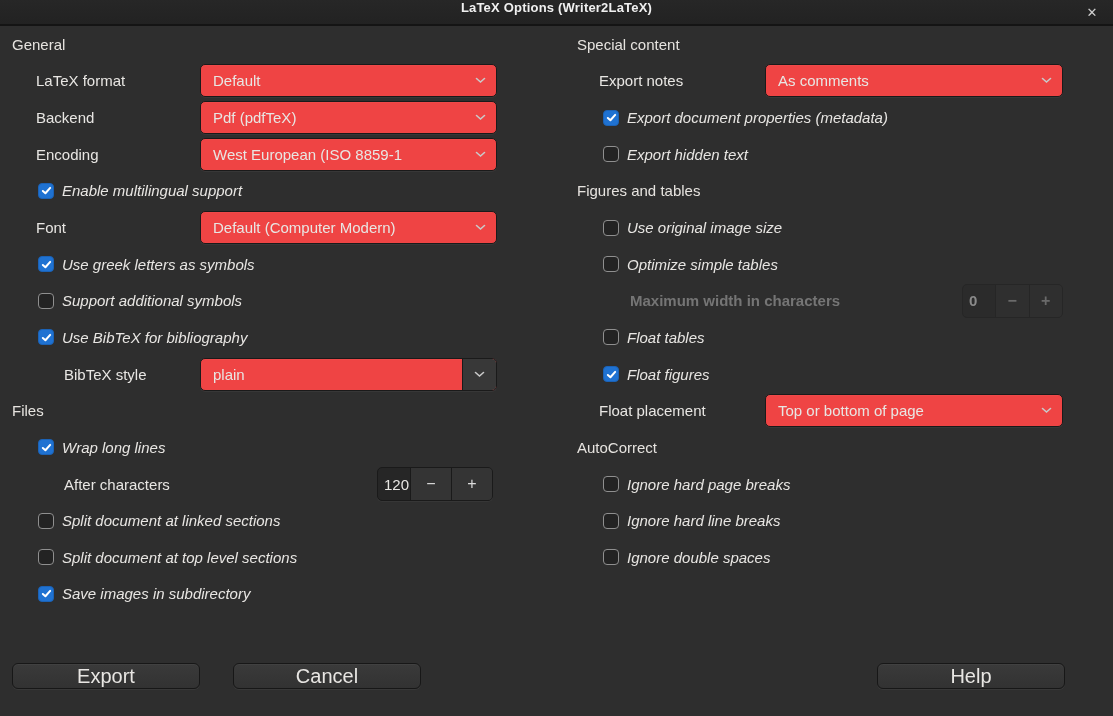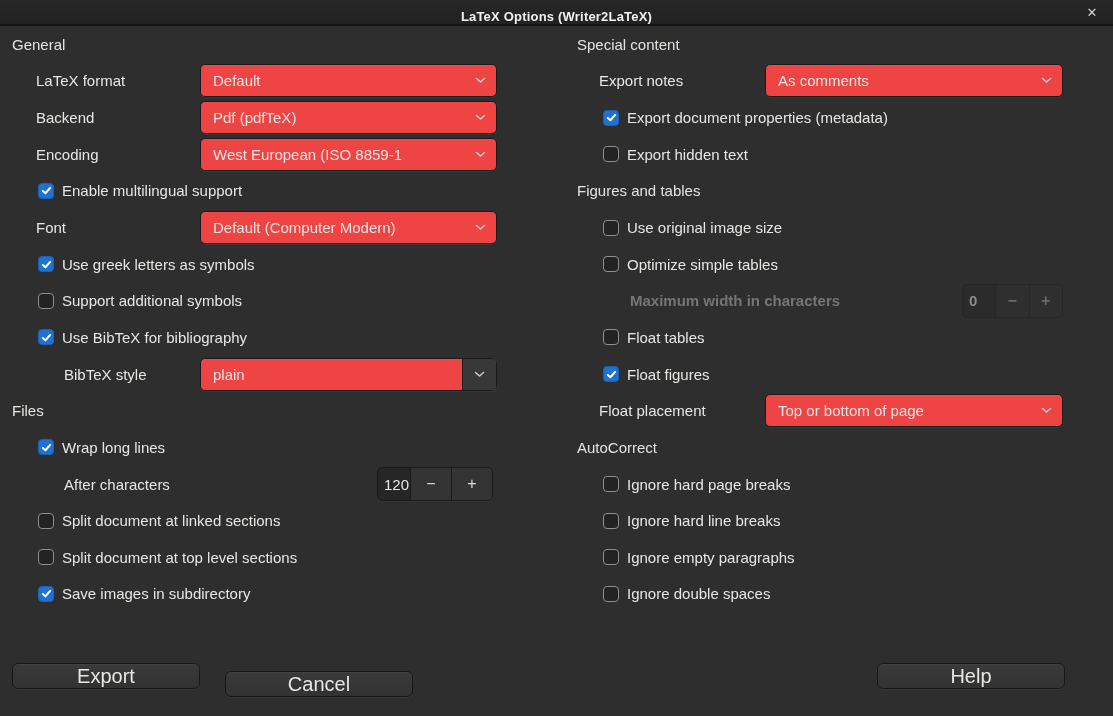--- a/index.html
+++ b/index.html
@@ -6,21 +6,21 @@
   html,body { width:1113px; height:716px; }
   body {
     font-family: "Liberation Sans", "DejaVu Sans", sans-serif;
     background:#2e2e2e; color:#e8e6e3; overflow:hidden; position:relative;
     font-size:15px;
   }
   
   .titlebar{
     height:26px; background:linear-gradient(#272727,#222222);
     border-bottom:2px solid #141414;
-    display:flex; align-items:flex-end; justify-content:center; position:relative;
+    display:flex; align-items:flex-start; justify-content:center; position:relative;
   }
   .titlebar .title{ font-weight:bold; font-size:13px; color:#f0f0f0; letter-spacing:.2px;}
   .titlebar .close{
     position:absolute; right:9px; top:0; height:24px; width:24px;
     display:flex; align-items:center; justify-content:center;
     color:#cfcfcf; font-size:13px; cursor:default;
   }
   
   .col{ position:absolute; top:26px; }
   .col-left { left:12px;  width:485px; }
@@ -48,21 +48,21 @@
   }
   
   .cb{
     width:16px; height:16px; border-radius:4px; flex:0 0 16px;
     background:#232323; border:1px solid #8f8f8f;
     display:flex; align-items:center; justify-content:center;
   }
   .cb svg{ visibility:hidden; }
   .cb.on{ background:#1f72d2; border-color:#1b62b6; }
   .cb.on svg{ visibility:visible; }
-  .cb-lbl{ padding-left:8px; white-space:nowrap; }
+  .cb-lbl{ padding-left:8px; white-space:nowrap;font-style:italic; }
   
   .spin{
     margin-left:auto; margin-right:4px; height:34px; width:116px;
     border:1px solid #1a1a1a; border-radius:5px; display:flex; overflow:hidden;
     background:#262626;
     box-shadow:0 1px 0 rgba(255,255,255,.04);
   }
   .col-right .spin{ width:101px; margin-right:0; }
   .spin-val{ width:32px; display:flex; align-items:center; padding-left:6px; overflow:hidden; white-space:nowrap; }
   .spin-btn{
@@ -76,21 +76,21 @@
   
   .btn{
     position:absolute; top:663px; width:188px; height:26px;
     background:linear-gradient(#3a3a3a,#323232);
     border:1px solid #171717; border-radius:6px;
     box-shadow:0 1px 0 rgba(255,255,255,.05), inset 0 1px 0 rgba(255,255,255,.04);
     display:flex; align-items:center; justify-content:center;
     color:#e8e6e3; font-size:20px;
   }
   .btn-export{ left:12px; }
-  .btn-cancel{ left:225px;margin-top:8px; }
+  .btn-cancel{ left:233px; }
   .btn-help  { left:877px; }
 </style>
 </head>
 <body>
 
 <div class="titlebar">
   <span class="title">LaTeX Options (Writer2LaTeX)</span>
   <span class="close">✕</span>
 </div>
 
@@ -349,28 +349,20 @@
 
   <div class="row checkrow">
     <span class="cb">
         <svg width="11" height="11" viewBox="0 0 12 12">
           <path d="M2 6.5 L4.8 9 L10 3.2" stroke="#fff" stroke-width="2.2" fill="none" stroke-linecap="round" stroke-linejoin="round"></path>
         </svg>
       </span>
     <span class="cb-lbl">Ignore hard line breaks</span>
   </div>
 
-  <div class="row checkrow">
-    <span class="cb">
-        <svg width="11" height="11" viewBox="0 0 12 12">
-          <path d="M2 6.5 L4.8 9 L10 3.2" stroke="#fff" stroke-width="2.2" fill="none" stroke-linecap="round" stroke-linejoin="round"></path>
-        </svg>
-      </span>
-    <span class="cb-lbl">Ignore empty paragraphs</span>
-  </div>
 
   <div class="row checkrow">
     <span class="cb">
         <svg width="11" height="11" viewBox="0 0 12 12">
           <path d="M2 6.5 L4.8 9 L10 3.2" stroke="#fff" stroke-width="2.2" fill="none" stroke-linecap="round" stroke-linejoin="round"></path>
         </svg>
       </span>
     <span class="cb-lbl">Ignore double spaces</span>
   </div>
 

